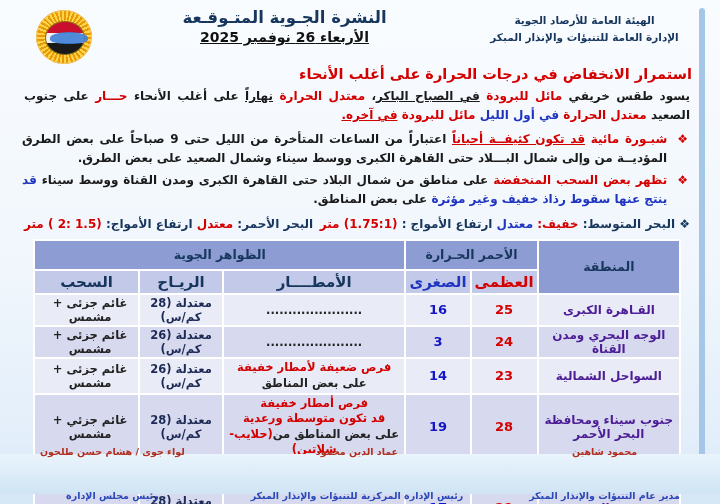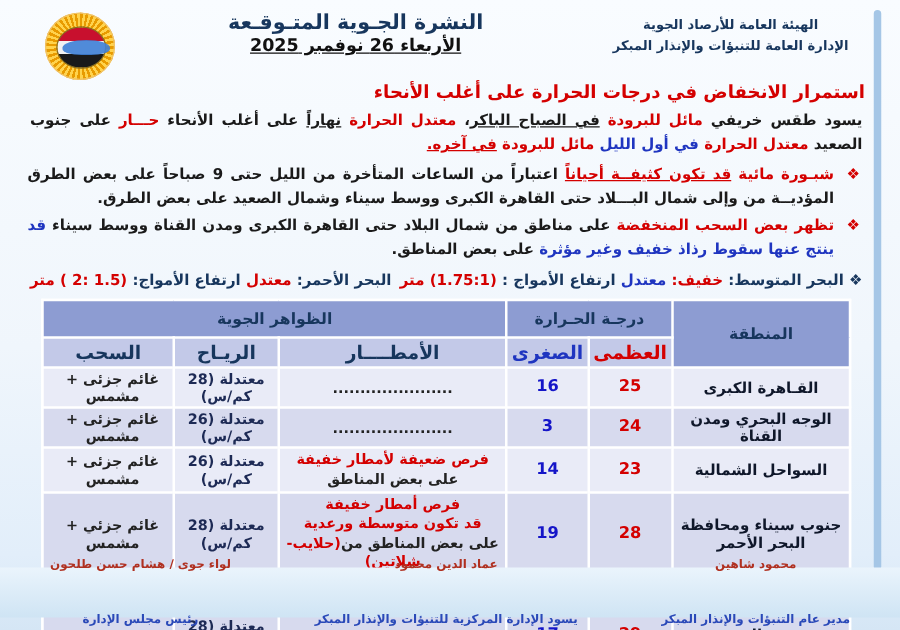--- a/index.html
+++ b/index.html
@@ -54,21 +54,21 @@
   .sea .half{white-space:nowrap;}
 
   
   table{border-collapse:collapse;width:648px;margin:2px auto 0;background:#fff;}
   th,td{border:2px solid #ffffff;padding:1px 3px;text-align:center;vertical-align:middle;}
   thead .band{background:#8d9cd2;color:#17365d;font-weight:bold;font-size:12.5px;height:26px;}
   thead .sub{background:#c3c9e8;font-weight:bold;font-size:15px;height:20px;color:#17365d;}
   thead .sub.max-h{color:#d40000;}
   thead .sub.min-h{color:#1f35c0;}
   td{font-size:11.5px;font-weight:bold;}
-  .rgn{color:#0f172a;font-size:12px;width:152px;}
+  .rgn{color:#4c1d95;font-size:12px;width:152px;}
   .tmax{color:#d40000;font-size:13px;width:46px;}
   .tmin{color:#1515c8;font-size:13px;width:46px;}
   .rain{width:192px;color:#222;}
   .rain .rline{color:#d40000;line-height:1.35;}
   .rain .bline{color:#222;line-height:1.35;}
   .wind{width:82px;color:#1d2a55;}
   .cloud{width:100px;color:#222;padding-left:10px;}
   tbody tr:nth-child(odd) td{background:#e9ebf7;}
   tbody tr:nth-child(even) td{background:#d7daee;}
   tbody tr.tall td{height:46px;}
@@ -128,21 +128,21 @@
 
     <div class="sea">
       <div class="half"><span class="navy">❖</span> <span class="navy">البحر المتوسط: </span><span class="red">خفيف: </span><span class="blue">معتدل </span><span class="navy">ارتفاع الأمواج : </span><span class="red">(1.75:1)</span><span class="red"> متر</span></div>
       <div class="half"><span class="navy">البحر الأحمر: </span><span class="red">معتدل    </span><span class="navy">ارتفاع الأمواج: </span><span class="red">(1.5 :2 )</span><span class="red"> متر</span></div>
     </div>
 
     <table>
       <thead>
         <tr>
           <th class="band rgn" rowspan="2">المنطقة</th>
-          <th class="band" colspan="2">درجـة الحـرارة</th>
+          <th class="band" colspan="2">الأحمر الحـرارة</th>
           <th class="band" colspan="3">الظواهر الجوية</th>
         </tr>
         <tr>
           <th class="sub max-h">العظمى</th>
           <th class="sub min-h">الصغرى</th>
           <th class="sub">الأمطــــار</th>
           <th class="sub">الريـاح</th>
           <th class="sub">السحب</th>
         </tr>
       </thead>
@@ -206,20 +206,20 @@
     </table>
   </div>
 
   <div class="sigbar">
     <div class="sig">
       <div class="nm">محمود شاهين</div>
       <div class="tt">مدير عام التنبؤات والإنذار المبكر</div>
     </div>
     <div class="sig">
       <div class="nm">عماد الدين محمود</div>
-      <div class="tt">يسود الإدارة المركزية للتنبؤات والإنذار المبكر</div>
+      <div class="tt">رئيس الإدارة المركزية للتنبؤات والإنذار المبكر</div>
     </div>
     <div class="sig">
       <div class="nm">لواء جوى / هشام حسن طلحون</div>
       <div class="tt">رئيس مجلس الإدارة</div>
     </div>
   </div>
 </div>
 
 </body></html>

